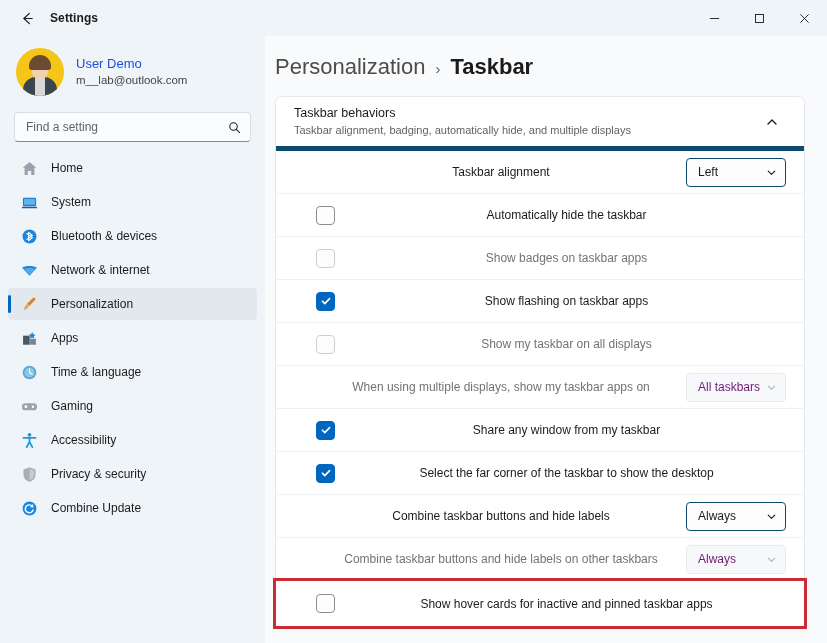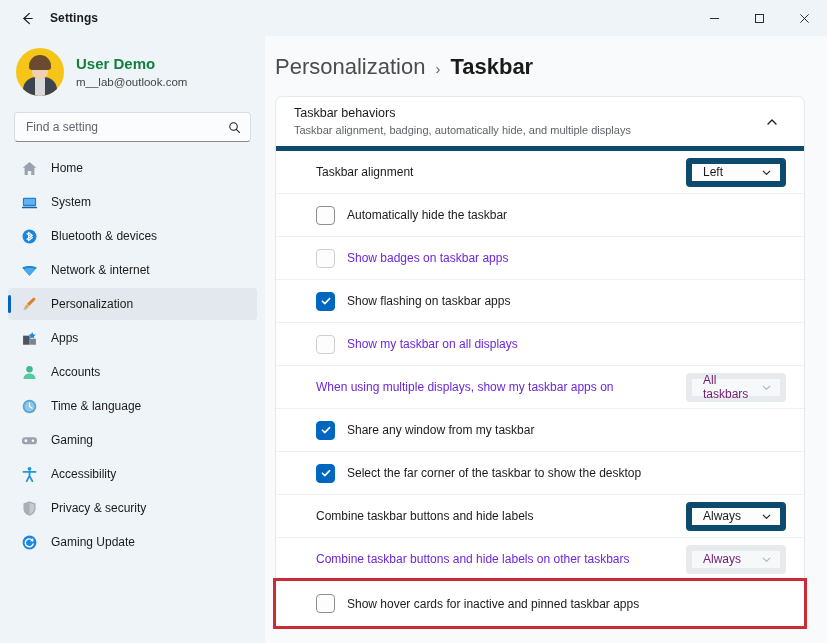--- a/index.html
+++ b/index.html
@@ -75,21 +75,21 @@
     position: absolute; left: 7px; top: 29px;
     width: 34px; height: 22px; border-radius: 13px 13px 0 0;
     background: #3c4450;
   }
   .av-shirt {
     position: absolute; left: 19px; top: 30px;
     width: 10px; height: 20px;
     background: #d8d8d8;
   }
   .account-text { margin-left: 12px; line-height: 1.25; }
-  .acct-name { font-size: 15px; font-weight: bold; color: #15803d; }
+  .acct-name { font-size: 13px; font-weight: normal; color: #1d4ed8; }
   .acct-mail { font-size: 11.5px; color: #444; margin-top: 1px; }
 
   .search-wrap { padding: 6px 14px 10px 14px; }
   .search-box {
     height: 30px; border-radius: 4px;
     background: #fbfcfd; border: 1px solid #d8dde3;
     border-bottom: 1px solid #8a8a8a;
     display: flex; align-items: center;
     padding: 0 9px 0 11px;
   }
@@ -161,40 +161,40 @@
   .chevron-btn svg { width: 12px; height: 12px; }
 
   .row {
     min-height: 43px;
     display: flex; align-items: center;
     padding: 0 18px 0 40px;
     border-bottom: 1px solid #F0F1F3;
     position: relative;
   }
   .row:last-child { border-bottom: none; }
-  .row-label { font-size: 12px; color: #1b1b1b; flex: 1; }
-  .row.disabled .row-label { color: #6d28d9; }
+  .row-label { font-size: 12px; color: #1b1b1b; flex: 1; text-align: center; }
+  .row.disabled .row-label { color: #737373; }
 
   .cb {
     width: 19px; height: 19px; flex: 0 0 19px;
     border-radius: 4px;
     border: 1.3px solid #8b8f94;
     background: #fdfdfd;
     margin-right: 12px;
     display: flex; align-items: center; justify-content: center;
   }
   .cb.checked {
     background: #0067C0; border-color: #0067C0;
   }
   .cb.checked svg { width: 12px; height: 12px; color: #fff; }
   .cb.dim { border-color: #cbcfd3; }
 
   .dd {
     width: 100px; height: 29px;
-    border: 6px solid #0c4a6e;
+    border: 1px solid #0c4a6e;
     border-radius: 4px;
     background: #FDFDFD;
     display: flex; align-items: center;
     padding: 0 8px 0 11px;
     flex: 0 0 100px;
   }
   .dd-val { flex: 1; font-size: 12px; color: #1b1b1b; }
   .dd.disabled { background: #F7F8F9; border-color: #E8EBED; }
   .dd.disabled .dd-val { color: #701a75; }
   .dd-ico { color: #1b1b1b; display: flex; }
@@ -330,29 +330,20 @@
           <span class="nav-ico">
             <svg viewBox="0 0 18 18">
                 <rect x="2.2" y="6" width="7" height="9.6" fill="#4C5560"></rect>
                 <rect x="9.6" y="9.4" width="6.2" height="6.2" fill="#7A838E"></rect>
                 <path d="M11.8 2.2 l1.1 2.4 2.6.3 -1.9 1.8 .5 2.6 -2.3-1.3 -2.3 1.3 .5-2.6 -1.9-1.8 2.6-.3 Z" fill="#1C86DE"></path>
               </svg>
           </span>
           <span class="nav-label">Apps</span>
         </div>
 
-        <div class="nav-item">
-          <span class="nav-ico">
-            <svg viewBox="0 0 18 18">
-                <circle cx="9" cy="5.6" r="3.4" fill="#3EBB8E"></circle>
-                <path d="M2.6 16 C2.6 12.2 5.4 10 9 10 s6.4 2.2 6.4 6 Z" fill="#57C9A0"></path>
-              </svg>
-          </span>
-          <span class="nav-label">Accounts</span>
-        </div>
 
         <div class="nav-item">
           <span class="nav-ico">
             <svg viewBox="0 0 18 18">
                 <circle cx="9" cy="9" r="7.2" fill="#5BA3D0"></circle>
                 <circle cx="9" cy="9" r="5.4" fill="#8FC5E5"></circle>
                 <path d="M9 5.2 V9 l2.8 1.8" fill="none" stroke="#fff" stroke-width="1.2" stroke-linecap="round"></path>
               </svg>
           </span>
           <span class="nav-label">Time &amp; language</span>
@@ -391,21 +382,21 @@
         </div>
 
         <div class="nav-item">
           <span class="nav-ico">
             <svg viewBox="0 0 18 18">
                 <circle cx="9" cy="9" r="7.3" fill="#1C86DE"></circle>
                 <path d="M12.4 7.2 A4.2 4.2 0 1 0 12.8 10.6" fill="none" stroke="#fff" stroke-width="1.5" stroke-linecap="round"></path>
                 <path d="M12.9 4.2 L12.9 7.6 L9.6 7.6 Z" fill="#fff"></path>
               </svg>
           </span>
-          <span class="nav-label">Gaming Update</span>
+          <span class="nav-label">Combine Update</span>
         </div>
 
       </div>
     </div>
 
     <div class="main">
 
       <div class="breadcrumb">
         <span class="bc-parent">Personalization</span>
         <span class="bc-sep">›</span>

